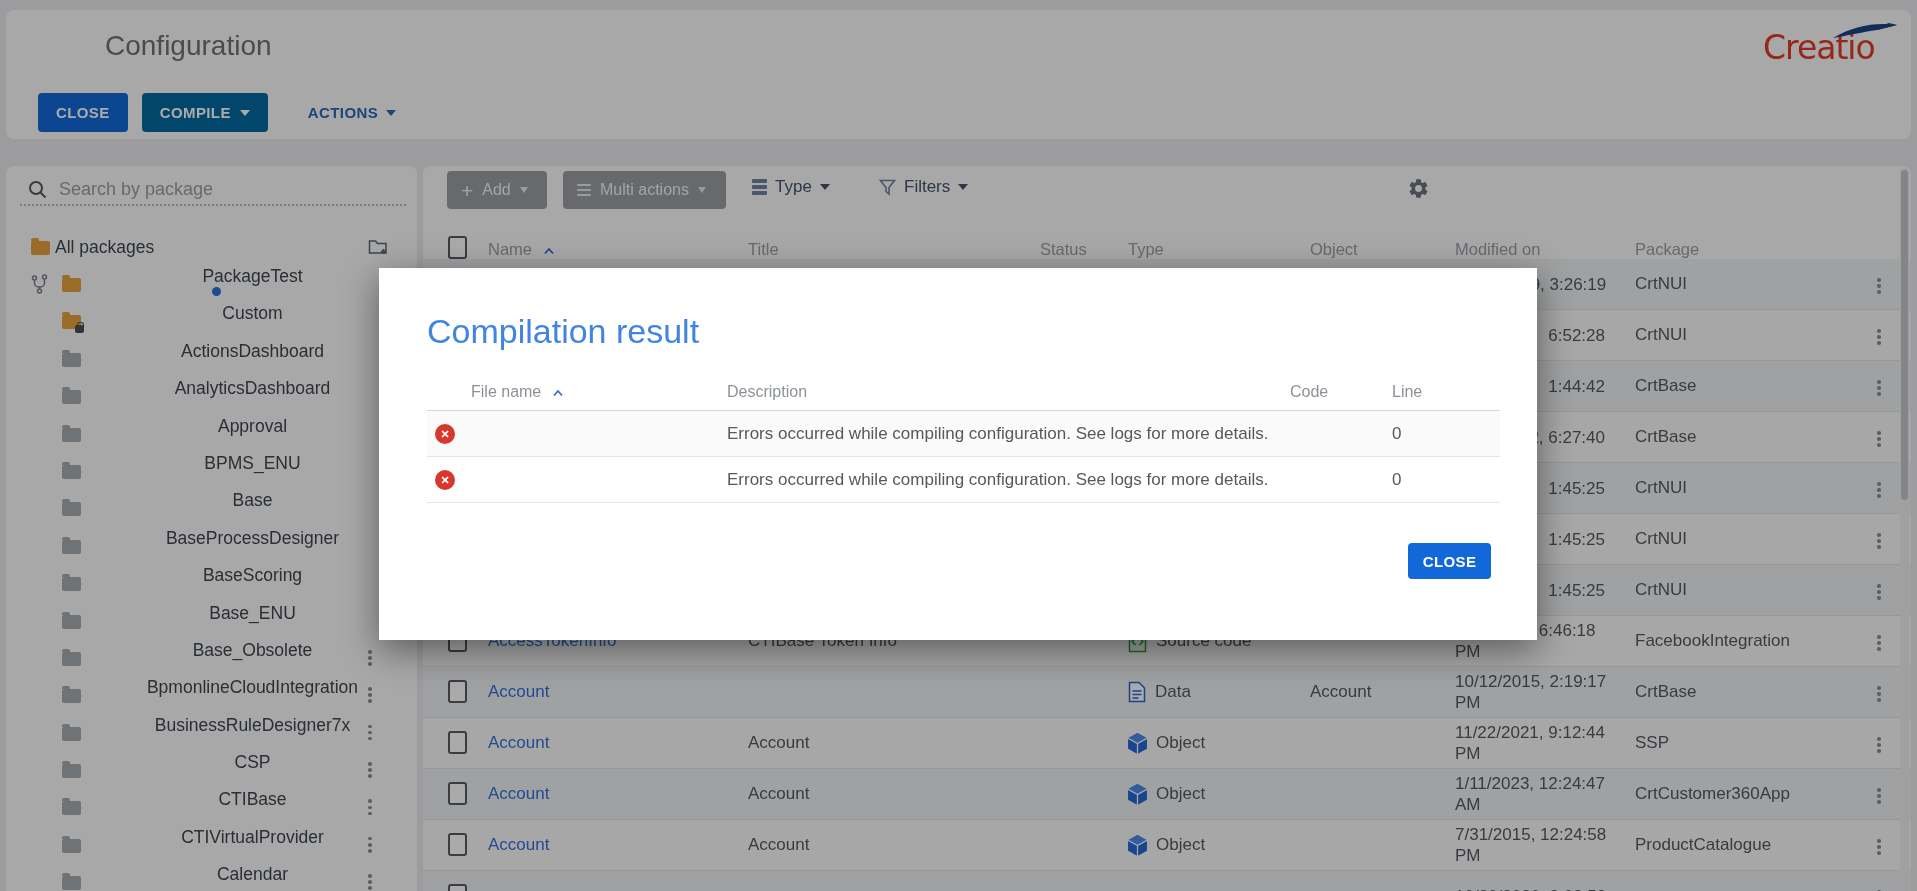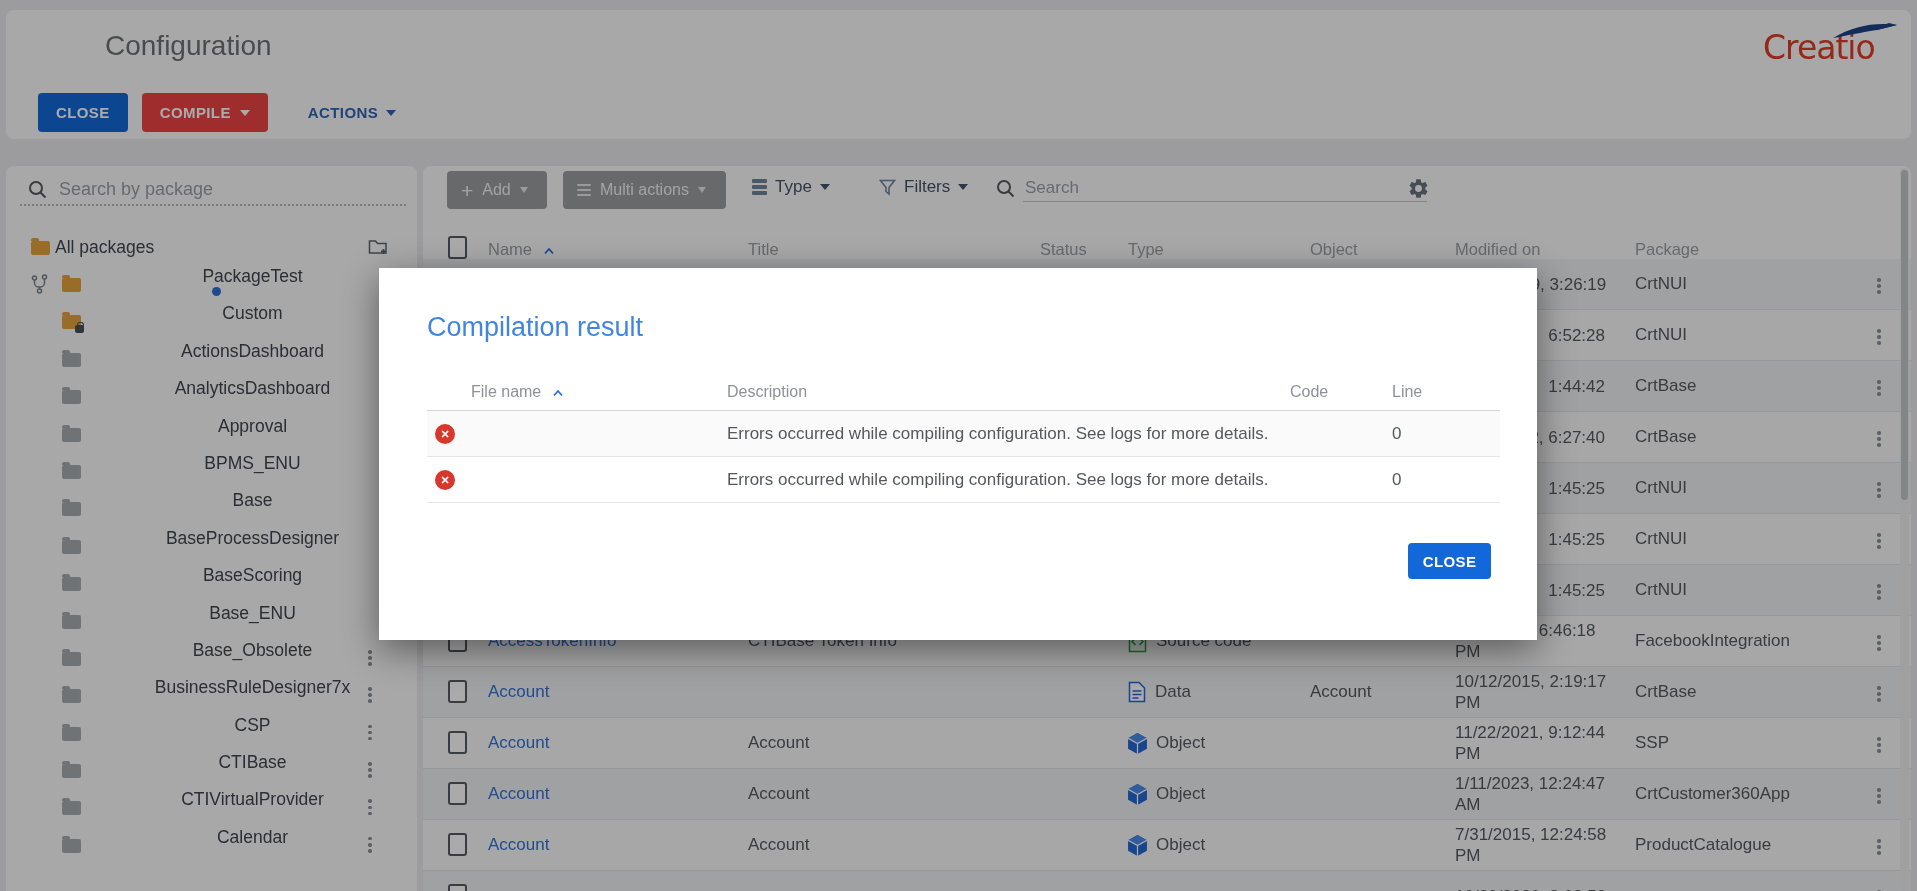--- a/index.html
+++ b/index.html
@@ -9,21 +9,21 @@
   .card{position:absolute;background:#fdfdfd;border-radius:8px;}
 
   
   .header-card{left:6px;top:10px;width:1905px;height:129px;}
   .page-title{position:absolute;left:99px;top:20px;font-size:28px;color:#6e7277;}
   .hbtns{position:absolute;left:32px;top:83px;height:39px;display:flex;align-items:center;gap:14px;}
   .btn{height:39px;display:inline-flex;align-items:center;justify-content:center;
        padding:0 18px;border-radius:4px;font-size:15px;font-weight:bold;color:#fff;
        letter-spacing:.4px;cursor:pointer;}
   .btn-blue{background:#1268d9;}
-  .btn-green{background:#ef4444;gap:9px;}
+  .btn-green{background:#0369a1;gap:9px;}
   .caret{width:0;height:0;border-left:5px solid transparent;border-right:5px solid transparent;
          border-top:6px solid #fff;display:inline-block;}
   .actions-link{display:inline-flex;align-items:center;gap:8px;color:#2d65b8;
        font-size:15px;font-weight:bold;letter-spacing:.4px;margin-left:26px;cursor:pointer;}
   .actions-link .caret{border-top-color:#2d65b8;}
   .logo{position:absolute;left:1757px;top:18px;width:150px;height:52px;}
   .logo-text{font-family:"DejaVu Sans",sans-serif;font-size:33px;color:#e23c26;letter-spacing:-1px;}
   .logo-swoosh{position:absolute;left:68px;top:-8px;}
 
   
@@ -104,21 +104,21 @@
   .cell.package{left:1212px;width:225px;}
   .row-kebab{position:absolute;left:1450px;top:15px;}
   .ticon{display:inline-flex;}
   .scrollbar{position:absolute;left:1477px;top:2px;width:9px;height:723px;background:#f0f1f2;border-radius:5px;}
   .scroll-thumb{position:absolute;left:1px;top:2px;width:7px;height:330px;background:#c6c8cb;border-radius:4px;}
 
   
   .overlay{position:absolute;inset:0;background:rgba(0,0,0,0.335);z-index:50;}
   .modal{position:absolute;left:379px;top:268px;width:1158px;height:372px;background:#fff;z-index:60;
          box-shadow:0 10px 34px rgba(0,0,0,0.45);}
-  .modal-title{position:absolute;left:48px;top:44px;font-size:27px;color:#4285e0;}
+  .modal-title{position:absolute;left:48px;top:44px;font-size:34px;color:#4285e0;}
   .mtable{position:absolute;left:48px;top:105px;width:1073px;}
   .mhead{position:relative;height:38px;border-bottom:1px solid #d4d6d9;}
   .mhead .hlabel{position:absolute;top:10px;font-size:16px;color:#8d9298;}
   .mh-file{left:44px;} .mh-desc{left:300px;} .mh-code{left:863px;} .mh-line{left:965px;}
   .mrow{position:relative;height:46px;border-bottom:1px solid #e4e5e7;background:#fff;}
   .mrow.shade{background:#fafafa;}
   .mrow .mcell{position:absolute;top:0;height:100%;display:flex;align-items:center;font-size:17px;color:#55595e;}
   .mc-file{left:44px;width:240px;} .mc-desc{left:300px;width:550px;} .mc-code{left:863px;width:80px;} .mc-line{left:965px;width:80px;}
   .err-icon{position:absolute;left:8px;top:13px;width:20px;height:20px;border-radius:50%;background:#d6382c;
             color:#fff;display:flex;align-items:center;justify-content:center;font-size:11px;font-weight:bold;}
@@ -276,20 +276,33 @@
           </span>
           <span class="pkg-label">Base_Obsolete</span>
 
           <span class="kebab pkg-kebab">
             <i></i>
             <i></i>
             <i></i>
           </span>
         </div>
 
+        <div class="pkg">
+
+          <span class="folder gray">
+            
+          </span>
+          <span class="pkg-label">BpmonlineCloudIntegration</span>
+
+          <span class="kebab pkg-kebab">
+            <i></i>
+            <i></i>
+            <i></i>
+          </span>
+        </div>
 
         <div class="pkg">
 
           <span class="folder gray">
             
           </span>
           <span class="pkg-label">BusinessRuleDesigner7x</span>
 
           <span class="kebab pkg-kebab">
             <i></i>
@@ -381,27 +394,20 @@
           </span>
         <span>Type</span>
         <span class="caret"></span>
       </div>
       <div class="tool-link tl-filters">
         <svg width="17" height="17" viewBox="0 0 17 17" fill="none" stroke="#6f86a0" stroke-width="1.6">
           <path d="M1.5 1.5 h14 l-5.5 7 v6.5 l-3 -2.5 v-4 z"></path>
         </svg>
         <span>Filters</span>
         <span class="caret"></span>
-      </div>
-      <div class="tb-search">
-        <svg width="19" height="19" viewBox="0 0 19 19" fill="none" stroke="#55595e" stroke-width="2">
-          <circle cx="8" cy="8" r="6"></circle>
-            <path d="M12.5 12.5 L17.5 17.5"></path>
-        </svg>
-        <input type="text" placeholder="Search" style="">
       </div>
       <svg class="gear" width="23" height="23" viewBox="0 0 24 24" fill="#6b7280">
         <path d="M19.14 12.94c.04-.3.06-.61.06-.94 0-.32-.02-.64-.07-.94l2.03-1.58a.49.49 0 0 0 .12-.61l-1.92-3.32a.49.49 0 0 0-.59-.22l-2.39.96c-.5-.38-1.03-.7-1.62-.94l-.36-2.54a.48.48 0 0 0-.48-.41h-3.84c-.24 0-.43.17-.47.41l-.36 2.54c-.59.24-1.13.57-1.62.94l-2.39-.96a.49.49 0 0 0-.59.22L2.74 8.87c-.12.21-.08.47.12.61l2.03 1.58c-.05.3-.09.63-.09.94s.02.64.07.94l-2.03 1.58a.49.49 0 0 0-.12.61l1.92 3.32c.12.22.37.29.59.22l2.39-.96c.5.38 1.03.7 1.62.94l.36 2.54c.05.24.24.41.48.41h3.84c.24 0 .44-.17.47-.41l.36-2.54c.59-.24 1.13-.56 1.62-.94l2.39.96c.22.08.47 0 .59-.22l1.92-3.32a.48.48 0 0 0-.12-.61l-2.01-1.58zM12 15.6A3.6 3.6 0 1 1 12 8.4a3.6 3.6 0 0 1 0 7.2z"></path>
       </svg>
     </div>
 
     <div class="thead">
       <span class="cb"></span>
       <span class="hlabel col-name">
         <span>Name</span>

